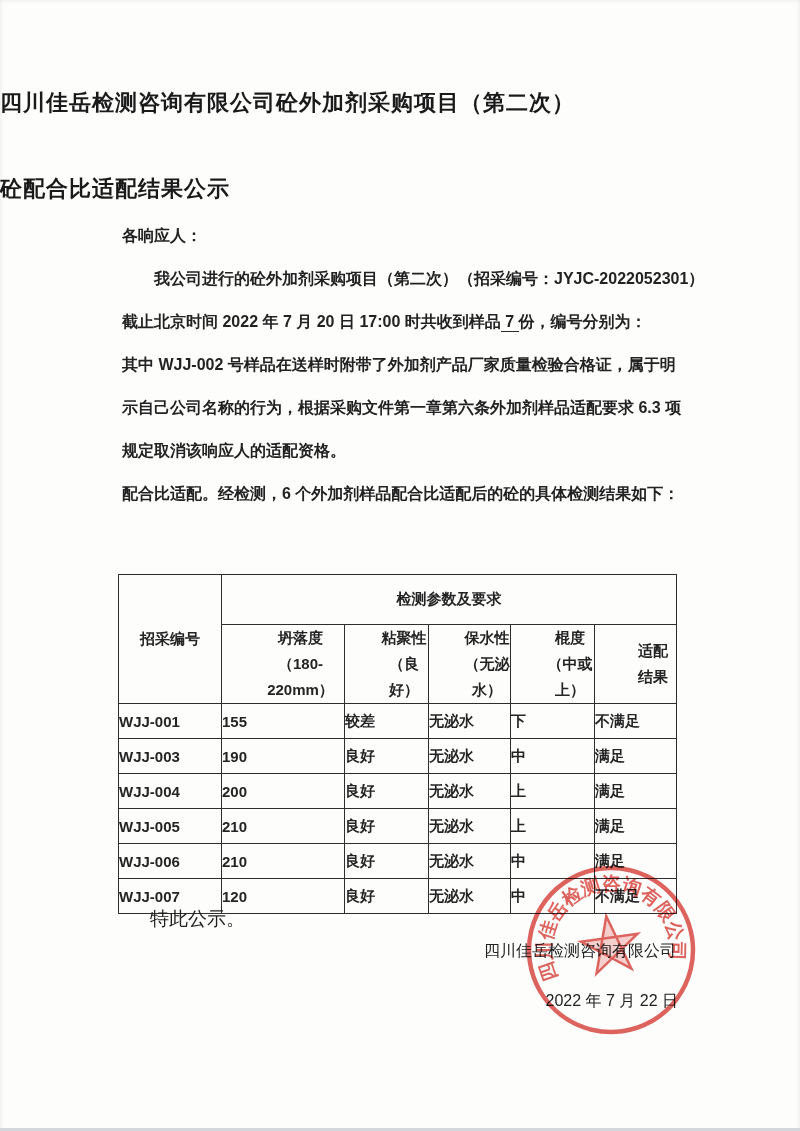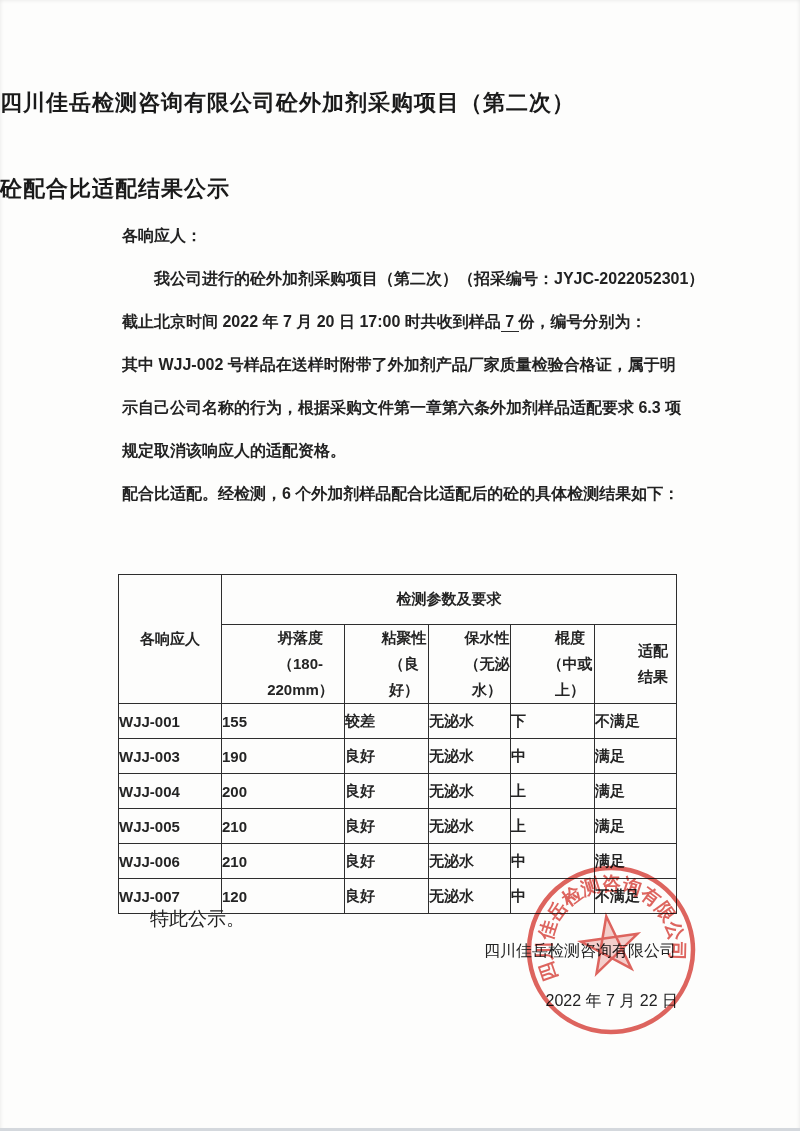--- a/index.html
+++ b/index.html
@@ -127,21 +127,21 @@
     <colgroup>
         <col style="width: 103px;">
         <col style="width: 123px;">
         <col style="width: 84px;">
         <col style="width: 82px;">
         <col style="width: 84px;">
         <col style="width: 82px;">
       </colgroup>
     <thead>
       <tr class="group-row">
-        <th rowspan="2">各响应人</th>
+        <th rowspan="2">招采编号</th>
         <th colspan="5">检测参数及要求</th>
       </tr>
       <tr class="sub-row" id="sub-header-row">
 
       <th>
             <div class="sub-line">坍落度</div>
             <div class="sub-line">（180-220mm）</div>
           </th>
           <th>
             <div class="sub-line">粘聚性</div>

